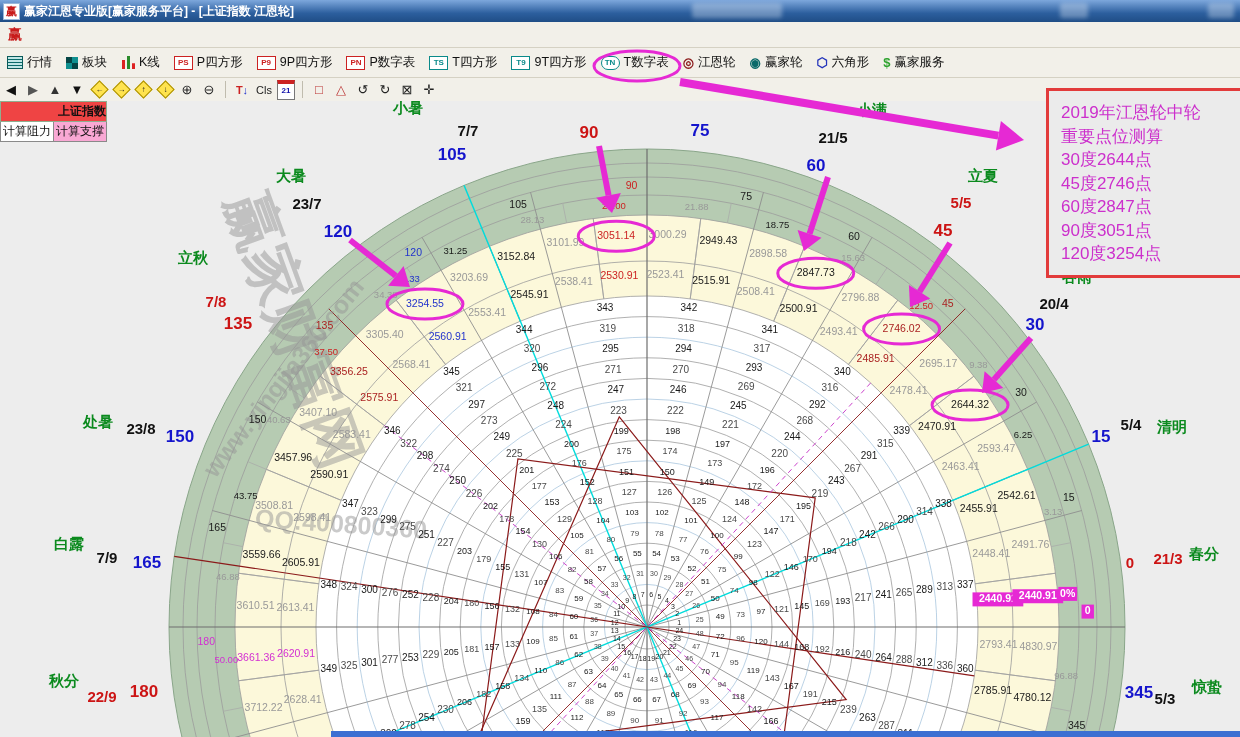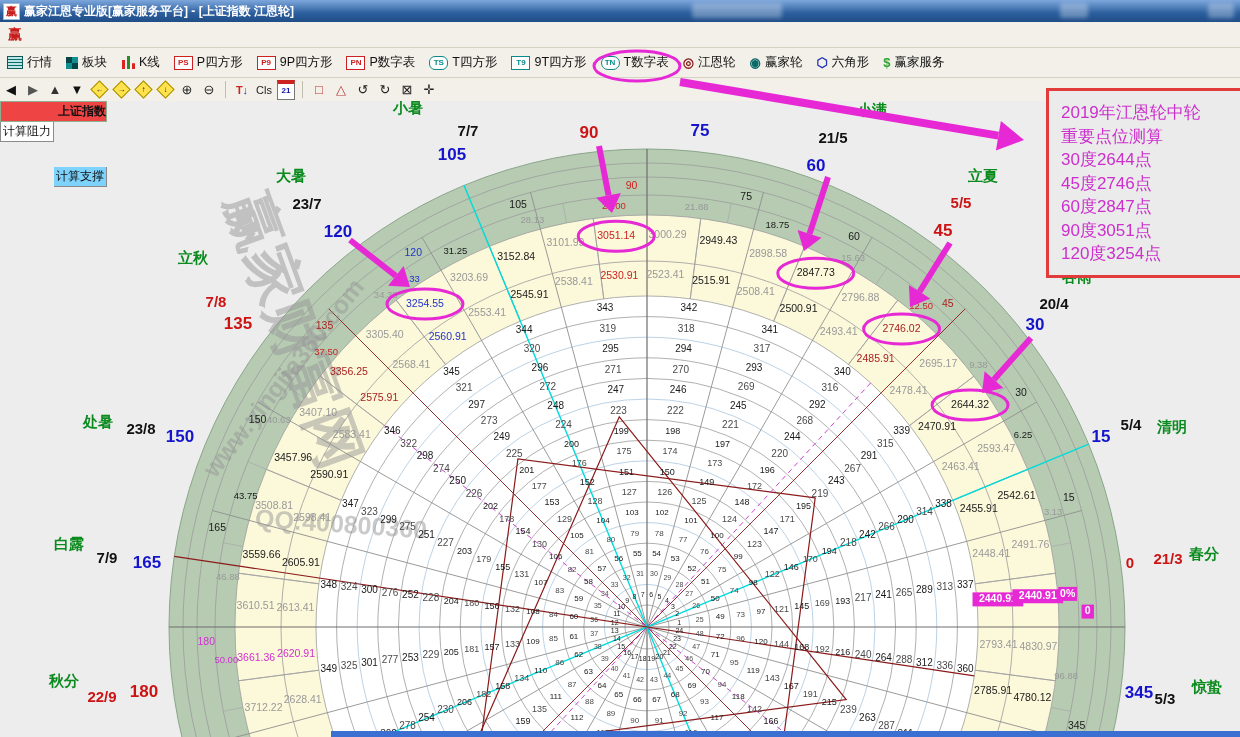--- a/index.html
+++ b/index.html
@@ -44,21 +44,21 @@
   #wheel{position:absolute;left:0;top:0;}
   
   .panel{position:absolute;left:0;top:0;width:107px;z-index:30;font-size:12px;}
   .panel .hd{height:19px;background:#ef4444;border:1px solid #8fae8f;color:#111;
     text-align:right;line-height:19px;font-weight:bold;}
   .panel .row{height:20px;background:#a9d2f0;border:1px solid #7fa8cc;border-top:none;
     color:#9c1f46;font-weight:bold;line-height:19px;white-space:nowrap;overflow:hidden;padding-left:1px;}
   .panel .btns{display:flex;}
   .panel .btns div{flex:1;height:19px;border:1px solid #8a8a8a;border-top:none;text-align:center;
     line-height:19px;color:#111;background:#fff;}
-  .panel .btns div:last-child{background:#7dd3fc;border-left:none;margin-top:45px;}
+  .panel .btns div:last-child{background:#f9a8d4;border-left:none;}
   
   .anno{position:absolute;left:1046px;top:-13px;width:186px;height:174px;z-index:40;
     border:3px solid #e23b3b;background:#ebebeb;padding:10px 6px 0 12px;}
   .anno div{color:#cc2fcc;font-size:17px;line-height:23.5px;white-space:nowrap;}
   .overlay{position:absolute;left:0;top:0;z-index:60;pointer-events:none;}
   .taskbar-strip{position:absolute;left:331px;top:731px;width:909px;height:6px;background:#3c6fd2;z-index:70;}
 </style>
 </head>
 <body>
 
@@ -93,21 +93,21 @@
     </div>
     <div class="tb1-item">
       <span class="icon-letter" style="color: rgb(204, 34, 34);">P9</span>
       <span>9P四方形</span>
     </div>
     <div class="tb1-item">
       <span class="icon-letter" style="color: rgb(204, 34, 34);">PN</span>
       <span>P数字表</span>
     </div>
     <div class="tb1-item">
-      <span class="icon-letter" style="color: rgb(10, 138, 138); border-radius: 6px;">TS</span>
+      <span class="icon-letter" style="color: rgb(10, 138, 138);">TS</span>
       <span>T四方形</span>
     </div>
     <div class="tb1-item">
       <span class="icon-letter" style="color: rgb(10, 138, 138);">T9</span>
       <span>9T四方形</span>
     </div>
     <div class="tb1-item">
       <span class="icon-letter" style="color: rgb(10, 138, 138); border-radius: 7px;">TN</span>
       <span>T数字表</span>
     </div>

